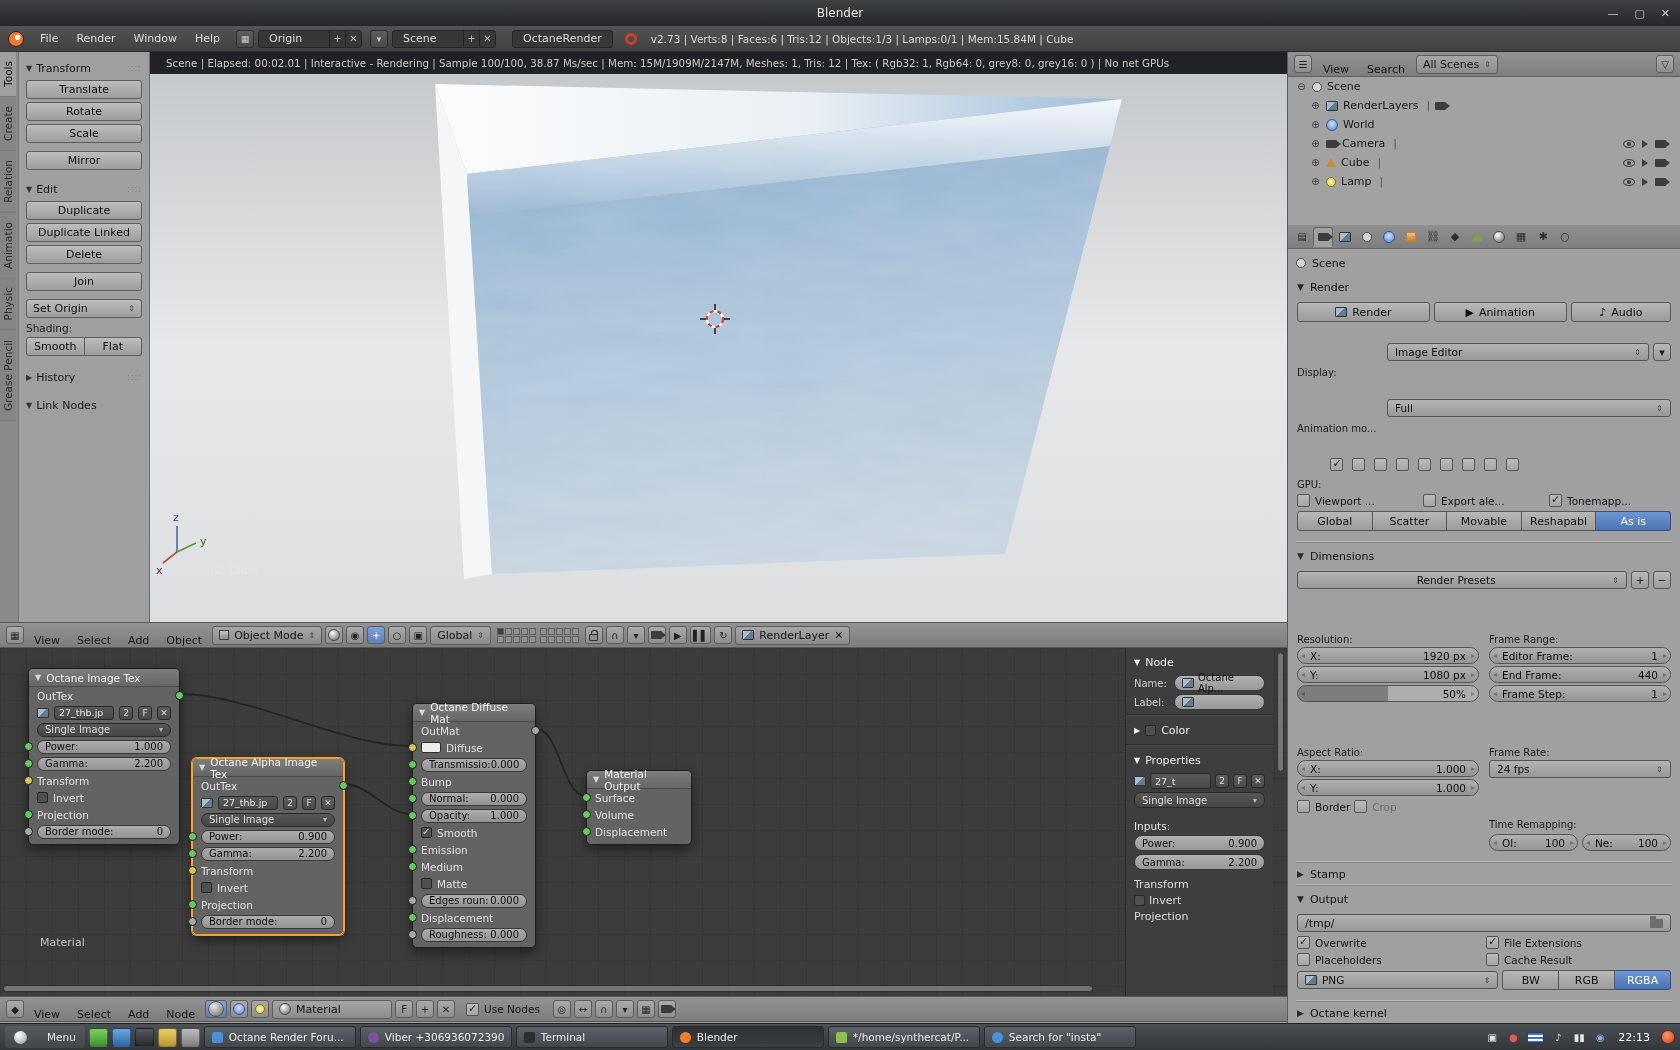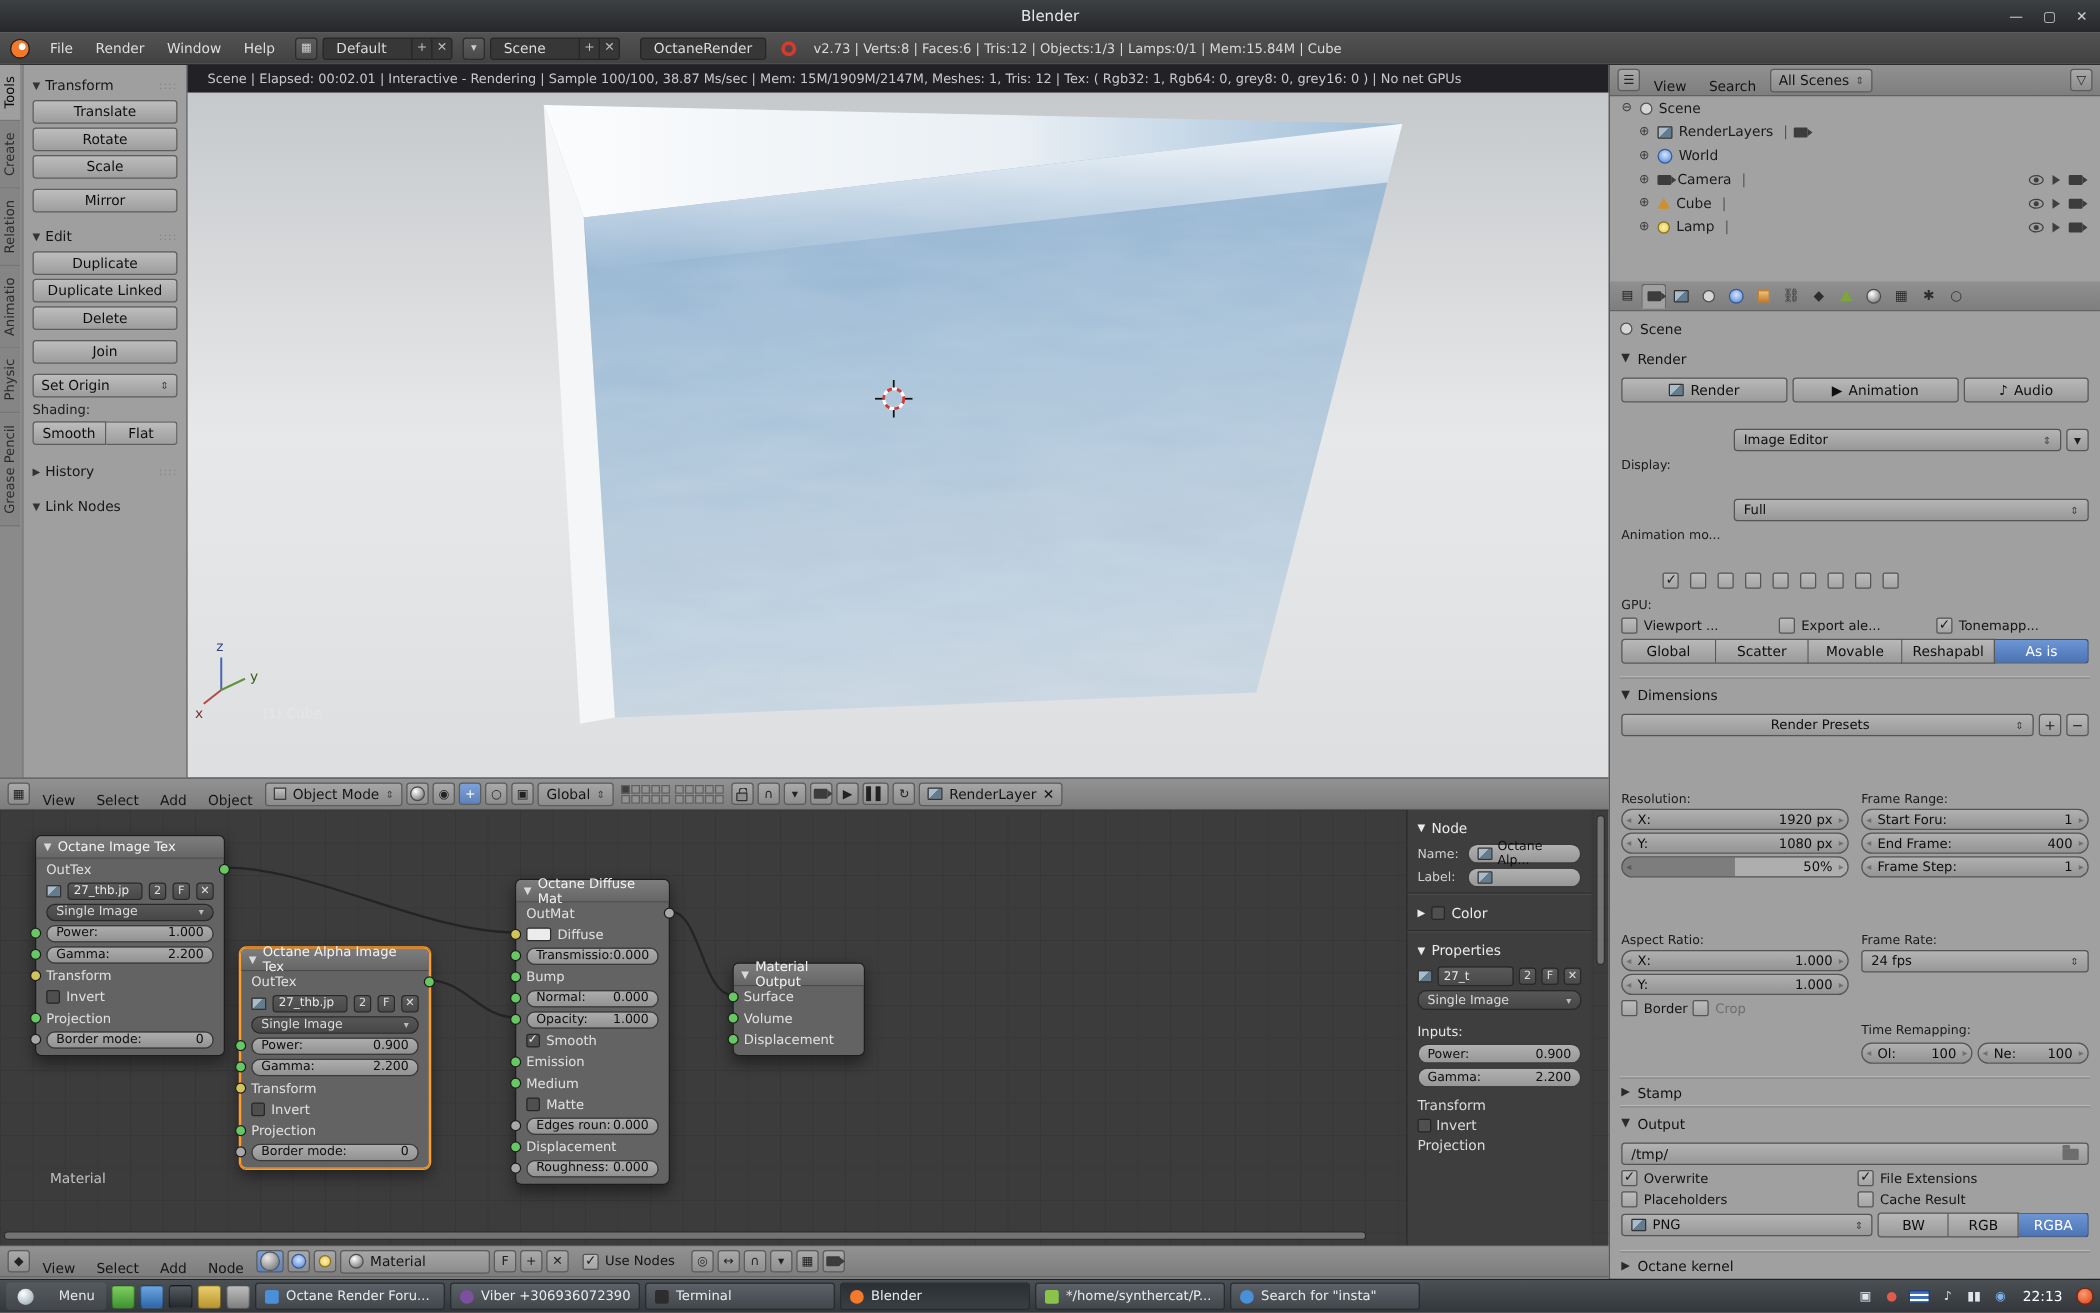--- a/index.html
+++ b/index.html
@@ -210,21 +210,21 @@
   </div>
 
   <div class="menubar">
     <span class="blender-logo"></span>
     <span class="menu-item">File</span>
     <span class="menu-item">Render</span>
     <span class="menu-item">Window</span>
     <span class="menu-item">Help</span>
     <span class="mb-icon">▦</span>
     <span class="mb-select">
-      <span class="txt">Default</span>
+      <span class="txt">Origin</span>
       <span class="mini">+</span>
       <span class="mini">✕</span>
     </span>
     <span class="mb-icon">▾</span>
     <span class="mb-select">
       <span class="txt">Scene</span>
       <span class="mini">+</span>
       <span class="mini">✕</span>
     </span>
     <span class="mb-select" style="margin-left:14px;">
@@ -937,26 +937,26 @@
                 <span>Y:</span>
                 <span>1080 px</span>
               </div>
             <div class="pill slider50">
                 <span>50%</span>
               </div>
           </div>
           <div>
             <div class="plabel">Frame Range:</div>
             <div class="pill">
-                <span>Start Foru:</span>
+                <span>Editor Frame:</span>
                 <span>1</span>
               </div>
             <div class="pill">
                 <span>End Frame:</span>
-                <span>400</span>
+                <span>440</span>
               </div>
             <div class="pill">
                 <span>Frame Step:</span>
                 <span>1</span>
               </div>
           </div>
           <div>
             <div class="plabel">Aspect Ratio:</div>
             <div class="pill">
                 <span>X:</span>

